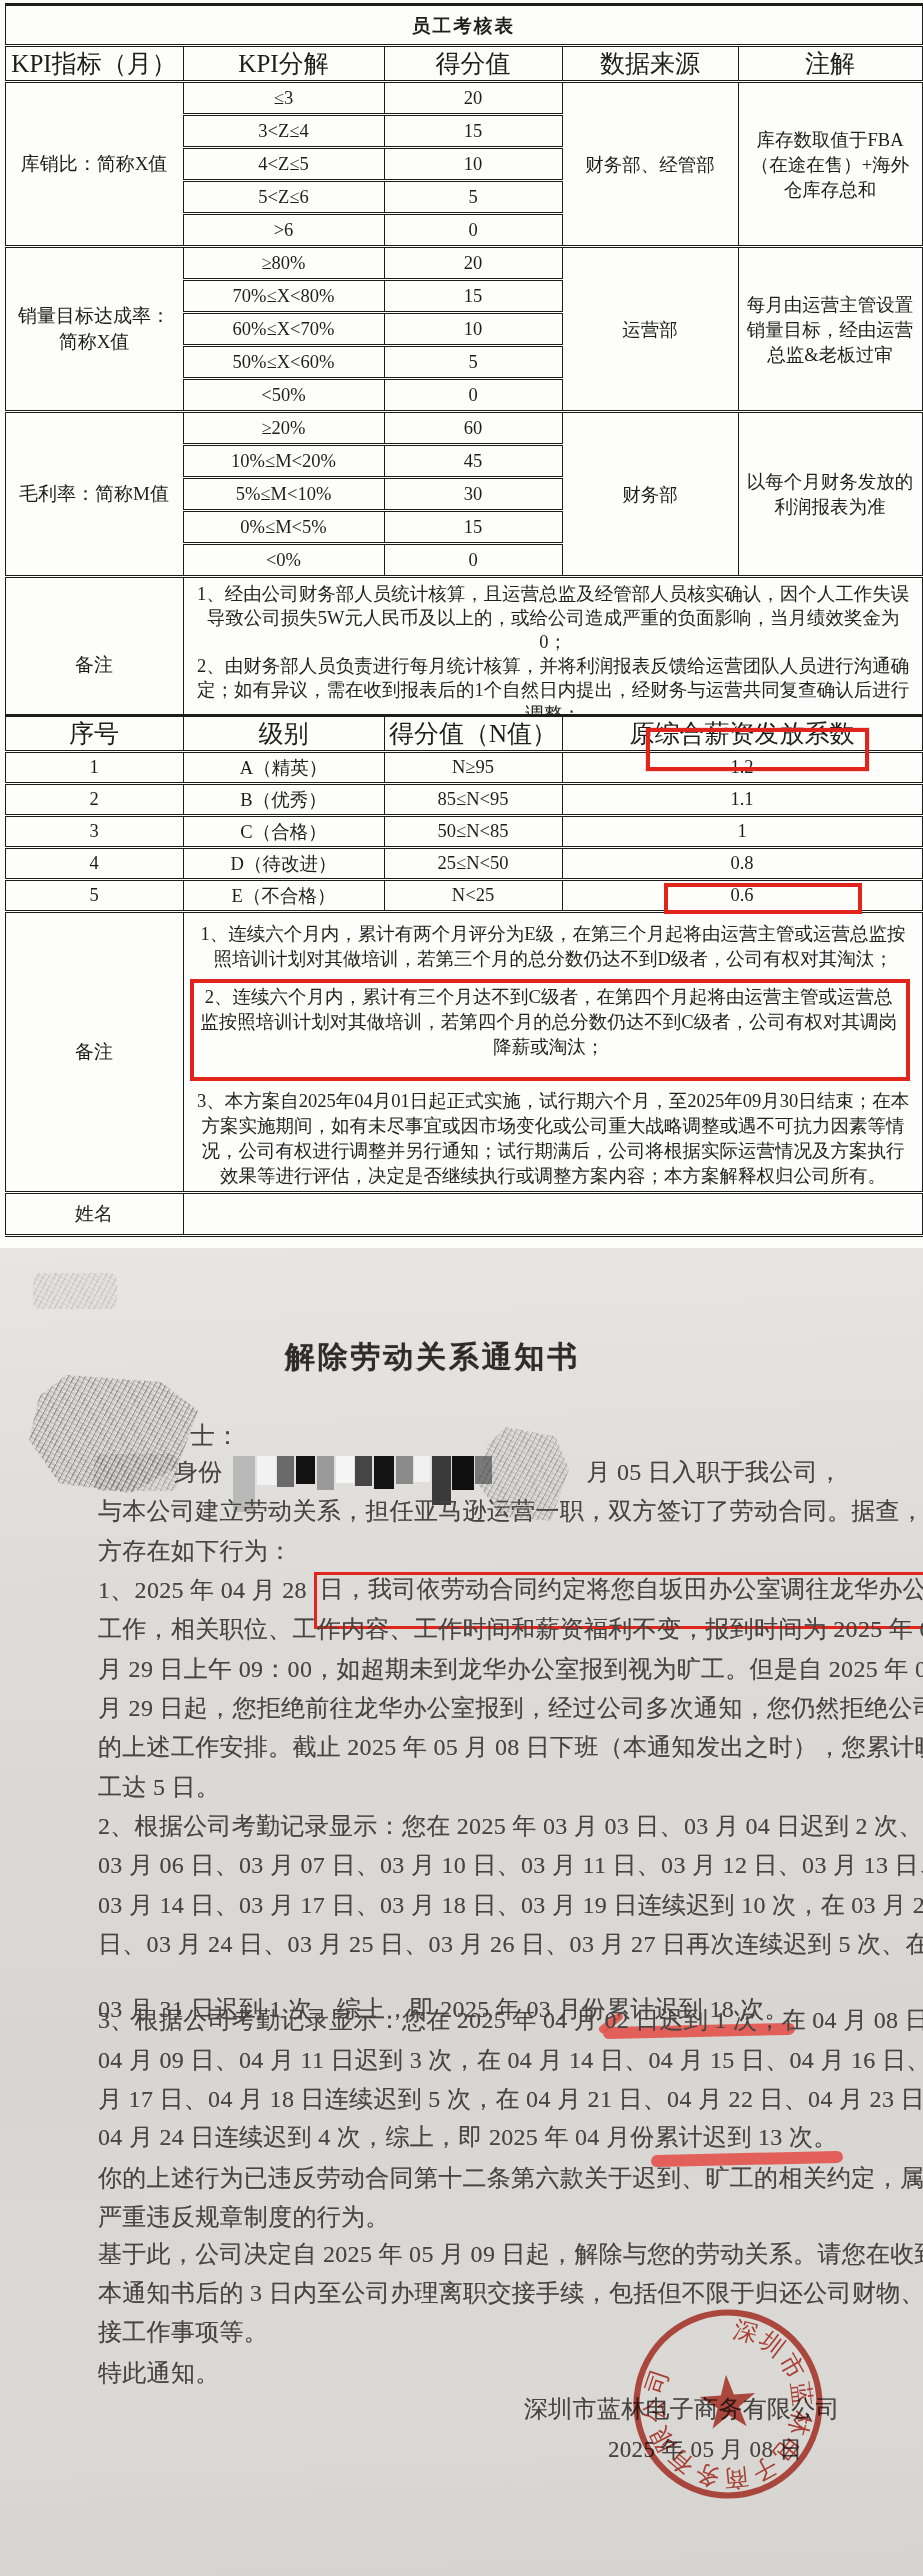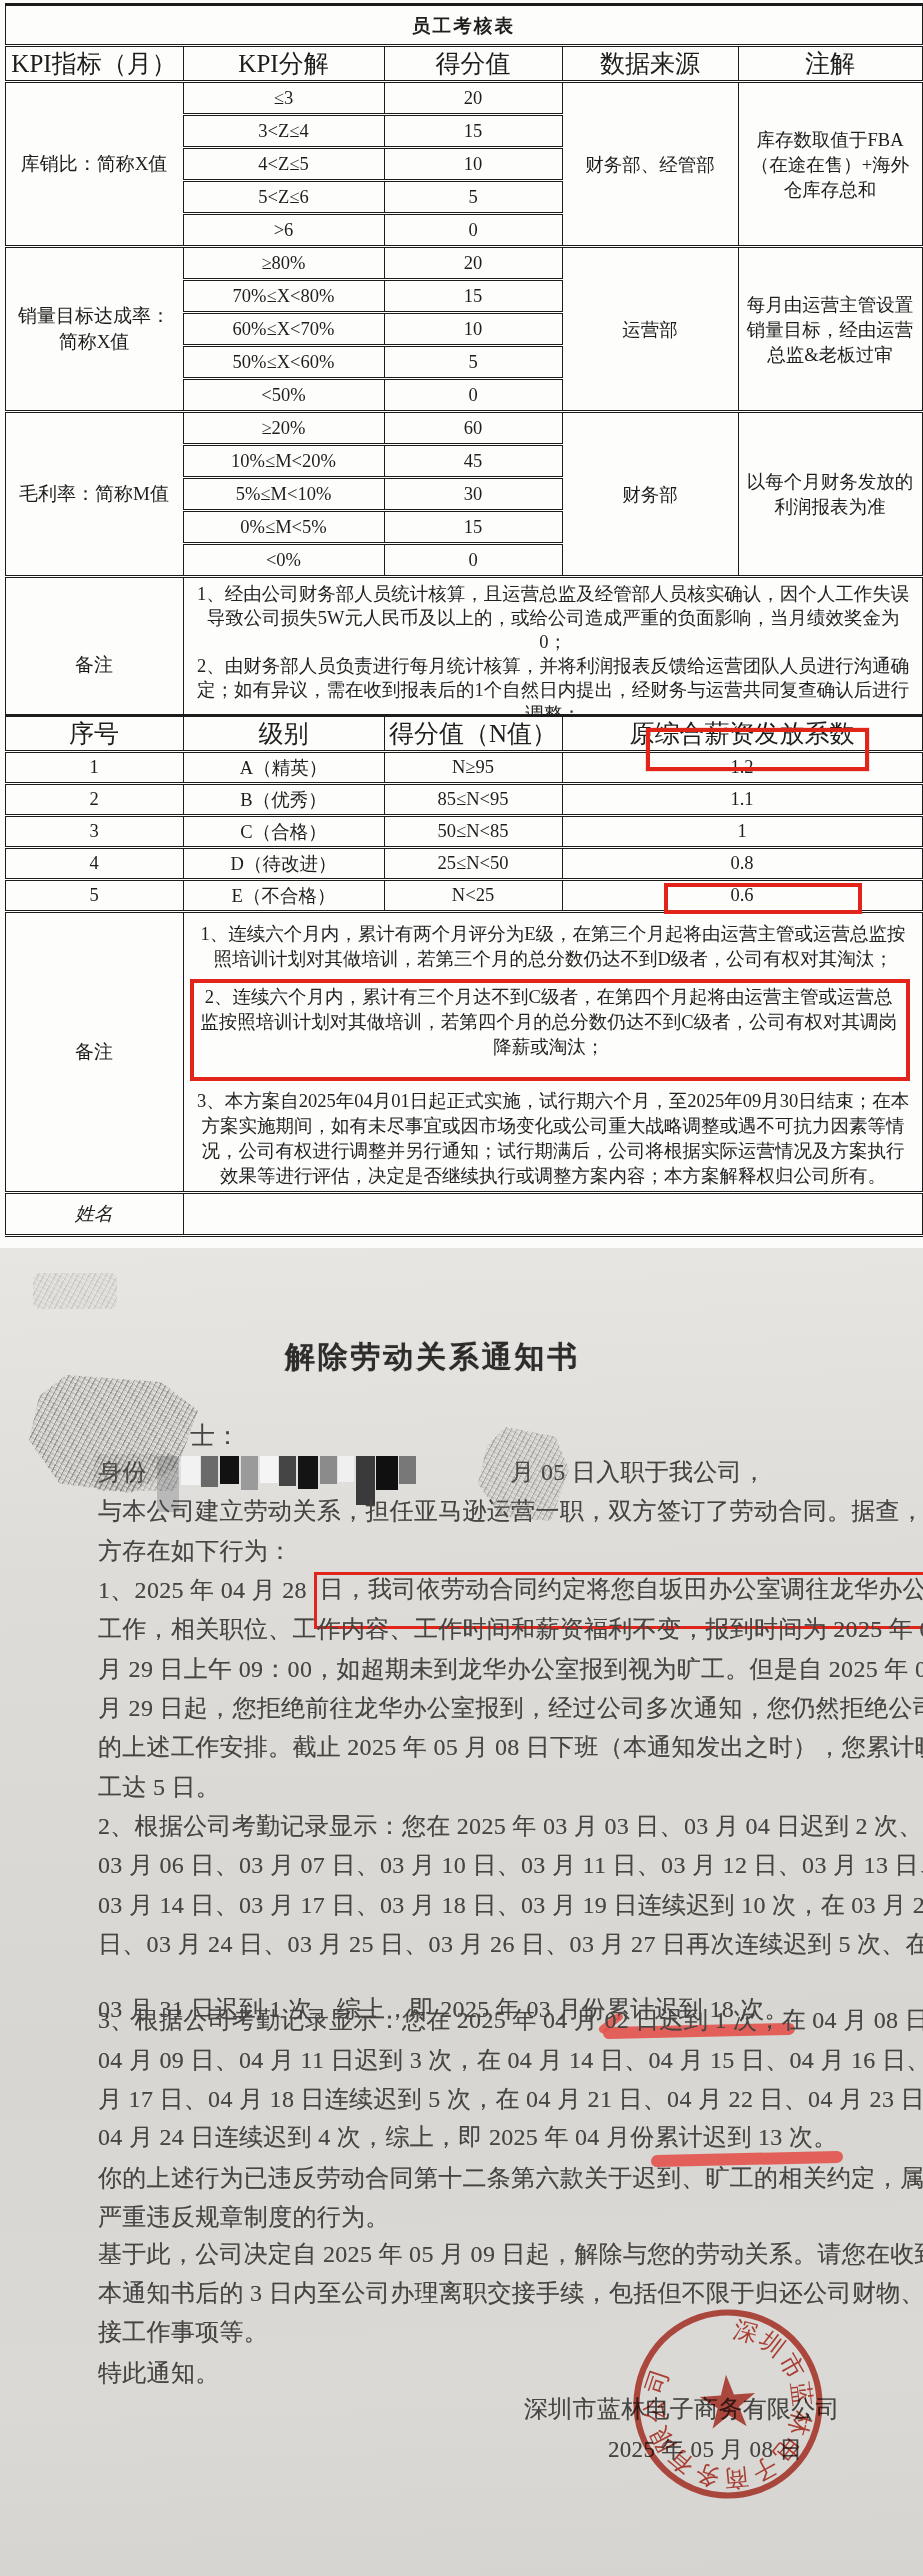--- a/index.html
+++ b/index.html
@@ -20,21 +20,21 @@
   .t tr.head td{height:30px;font-size:25px;}
   #t1 tr.r td{height:30px;}
   #t2 tr.r td{height:29px;}
   #t2 tr.head td{height:31px;}
   .red{color:#c1281f;margin-top:8px;}
   td.remark{ text-align:center;vertical-align:top;padding:3.4px 11.2px 2.2px 12.4px;
              font-size:18.5px;line-height:24px;color:#222;}
   #t2 td.remark{padding-top:9px;line-height:25px;}
   td.lblcell{font-size:19px;}
   .boxed-remark{border:4.5px solid #e1251b;margin:6.7px 0 7.9px -5.6px;padding:2.2px 6.7px 17px 3.4px;}
-  tr.name-row td{height:40px;font-size:19px;font-style:italic;}
+  tr.name-row td{height:40px;font-size:19px;}
   
   .hl{position:absolute;border:4.5px solid #e1251b;pointer-events:none;}
   #hl-coef-header{left:646px;top:728px;width:215px;height:35px;box-shadow:0 0 0 0.6px rgba(225,37,27,.25);}
   #hl-coef-value{left:664px;top:883px;width:190px;height:22.5px;}
 
   
   .photo{position:absolute;left:0;top:1248px;width:924px;height:1328px;
          background:linear-gradient(178deg,#e8e6e2 0%,#dedcd8 25%,#d8d6d2 60%,#dbd9d5 85%,#d6d4d0 100%);
          color:#454442;}
   .letter-title{position:absolute;top:89px;left:0;width:865px;text-align:center;
@@ -246,21 +246,21 @@
 
     <div class="blob" id="blob-top-faint"></div>
     <div class="blob" id="blob-salutation"></div>
     <div class="blob" id="blob-id-left"></div>
     <div class="blob" id="blob-id-right"></div>
 
     <div class="letter-title">解除劳动关系通知书</div>
     <div class="salutation">士：</div>
 
     <div class="ln" style="top:210px">
-      <span style="">身份</span><span class="redaction">
+      <span style="margin-left:76px">身份</span><span class="redaction">
           <i style="width:22.5px;height:56px;background:#b9b9b9"></i>
           <i style="width:19px;height:29px;background:#f2f2f2"></i>
           <i style="width:17px;height:31px;background:#6a6a6a"></i>
           <i style="width:19px;height:28px;background:#121212"></i>
           <i style="width:17px;height:34px;background:#9a9a9a"></i>
           <i style="width:18px;height:27px;background:#f5f5f5"></i>
           <i style="width:17px;height:30px;background:#454545"></i>
           <i style="width:20px;height:33px;background:#141414"></i>
           <i style="width:17px;height:28px;background:#8b8b8b"></i>
           <i style="width:15.7px;height:26px;background:#f0f0f0"></i>

